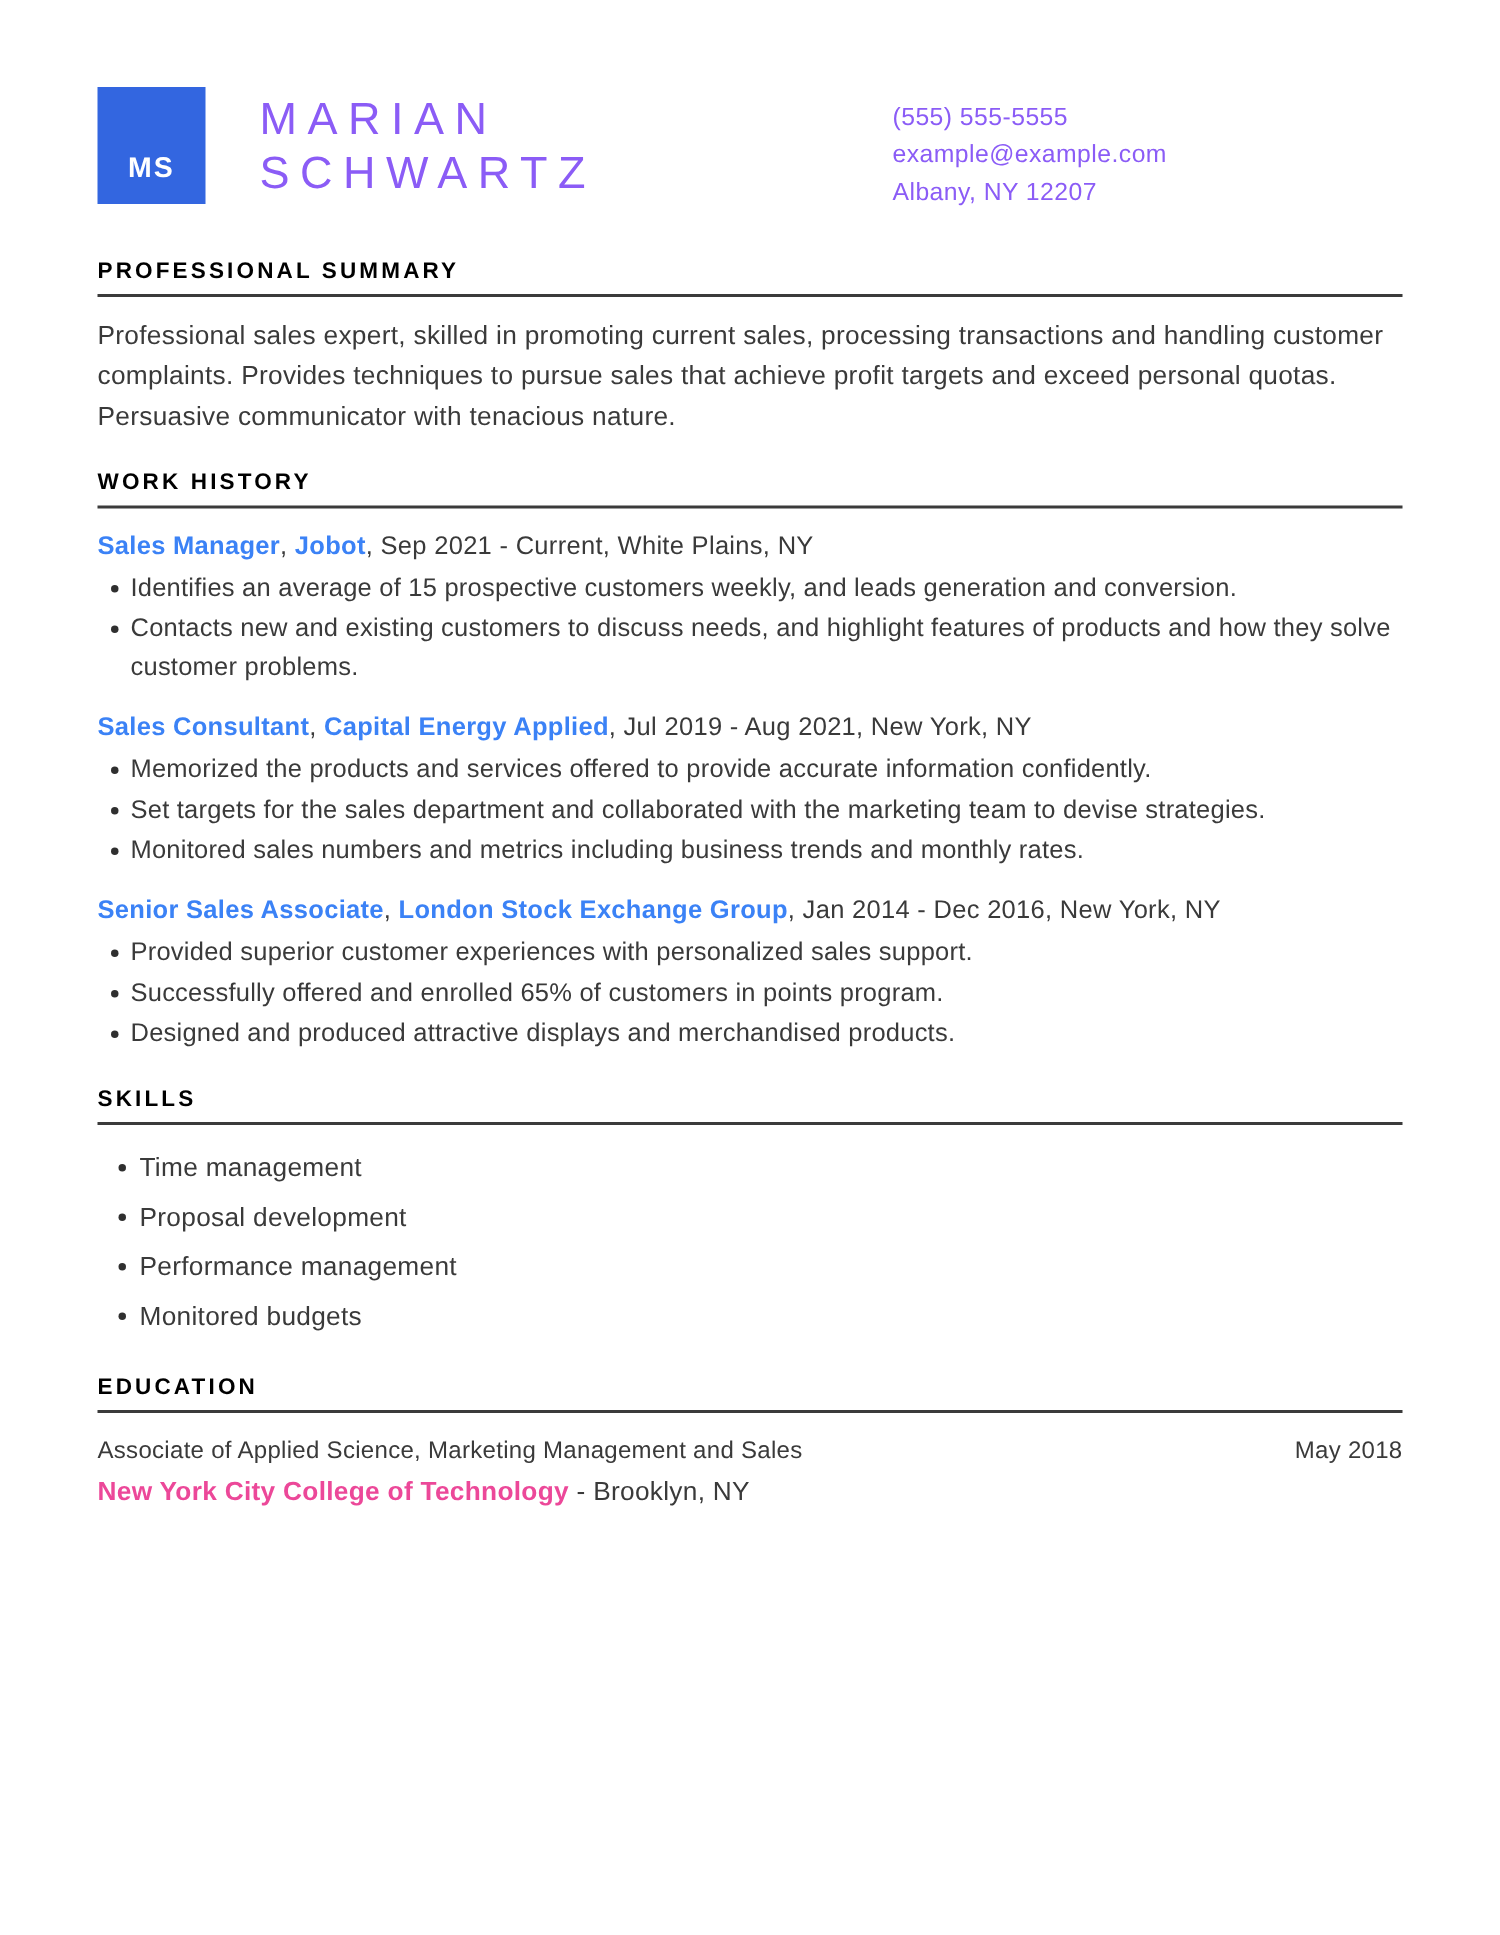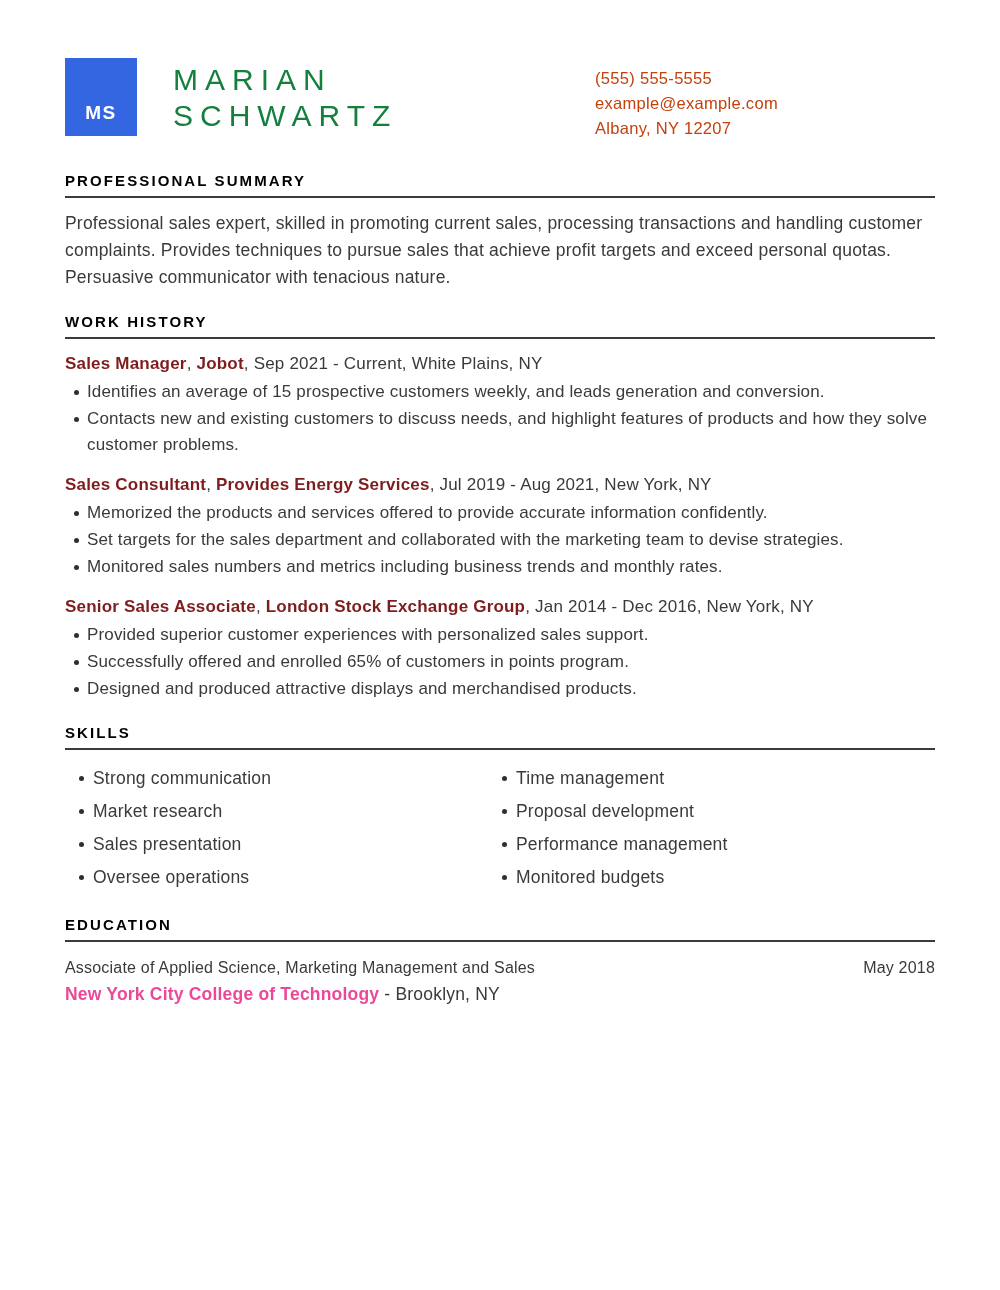--- a/index.html
+++ b/index.html
@@ -46,36 +46,36 @@
     font-size: 19px;
     font-weight: bold;
     letter-spacing: 1.5px;
   }
   .name-block {
     margin-left: 36px;
     padding-top: 4px;
     flex: 1 1 auto;
   }
   .name-line {
-    color: #15803d;
+    color: #8b5cf6;
     font-size: 30px;
     letter-spacing: 7px;
     line-height: 36px;
     font-weight: 400;
     white-space: nowrap;
   }
   .contact-block {
     margin-left: auto;
     padding-top: 8px;
     width: 340px;
   }
   .contact-line {
     font-size: 16.5px;
     line-height: 25px;
-    color: #c2410c;
+    color: #8b5cf6;
     letter-spacing: 0.3px;
   }
 
   
   .section {
     margin-top: 22px;
   }
   .section-title {
     color: #000000;
     font-size: 15px;
@@ -96,21 +96,21 @@
   }
 
   
   .job { margin-bottom: 4px; }
   .job + .job { margin-top: 14px; }
   .job-head {
     font-size: 17px;
     line-height: 26px;
     letter-spacing: 0.2px;
   }
-  .job-head .b { font-weight: bold; color: #7f1d1d; }
+  .job-head .b { font-weight: bold; color: #3b82f6; }
   ul.bullets {
     list-style: none;
     margin: 2px 0 0 0;
     padding: 0;
   }
   ul.bullets li {
     position: relative;
     padding-left: 22px;
     font-size: 17px;
     line-height: 26px;
@@ -202,21 +202,21 @@
 
     <div class="job">
       <div class="job-head"><span class="b">Sales Manager</span>, <span class="b">Jobot</span>, <span>Sep 2021 - Current, White Plains, NY</span></div>
       <ul class="bullets">
         <li>Identifies an average of 15 prospective customers weekly, and leads generation and conversion.</li>
         <li>Contacts new and existing customers to discuss needs, and highlight features of products and how they solve customer problems.</li>
       </ul>
     </div>
 
     <div class="job">
-      <div class="job-head"><span class="b">Sales Consultant</span>, <span class="b">Provides Energy Services</span>, <span>Jul 2019 - Aug 2021, New York, NY</span></div>
+      <div class="job-head"><span class="b">Sales Consultant</span>, <span class="b">Capital Energy Applied</span>, <span>Jul 2019 - Aug 2021, New York, NY</span></div>
       <ul class="bullets">
         <li>Memorized the products and services offered to provide accurate information confidently.</li>
         <li>Set targets for the sales department and collaborated with the marketing team to devise strategies.</li>
         <li>Monitored sales numbers and metrics including business trends and monthly rates.</li>
       </ul>
     </div>
 
     <div class="job">
       <div class="job-head"><span class="b">Senior Sales Associate</span>, <span class="b">London Stock Exchange Group</span>, <span>Jan 2014 - Dec 2016, New York, NY</span></div>
       <ul class="bullets">
@@ -225,26 +225,20 @@
         <li>Designed and produced attractive displays and merchandised products.</li>
       </ul>
     </div>
   </div>
 
   <div class="section">
     <div class="section-title">SKILLS</div>
     <div class="rule"></div>
     <div class="skills-grid">
       <ul class="skills-col">
-        <li>Strong communication</li>
-        <li>Market research</li>
-        <li>Sales presentation</li>
-        <li>Oversee operations</li>
-      </ul>
-      <ul class="skills-col">
         <li>Time management</li>
         <li>Proposal development</li>
         <li>Performance management</li>
         <li>Monitored budgets</li>
       </ul>
     </div>
   </div>
 
   <div class="section">
     <div class="section-title">EDUCATION</div>

